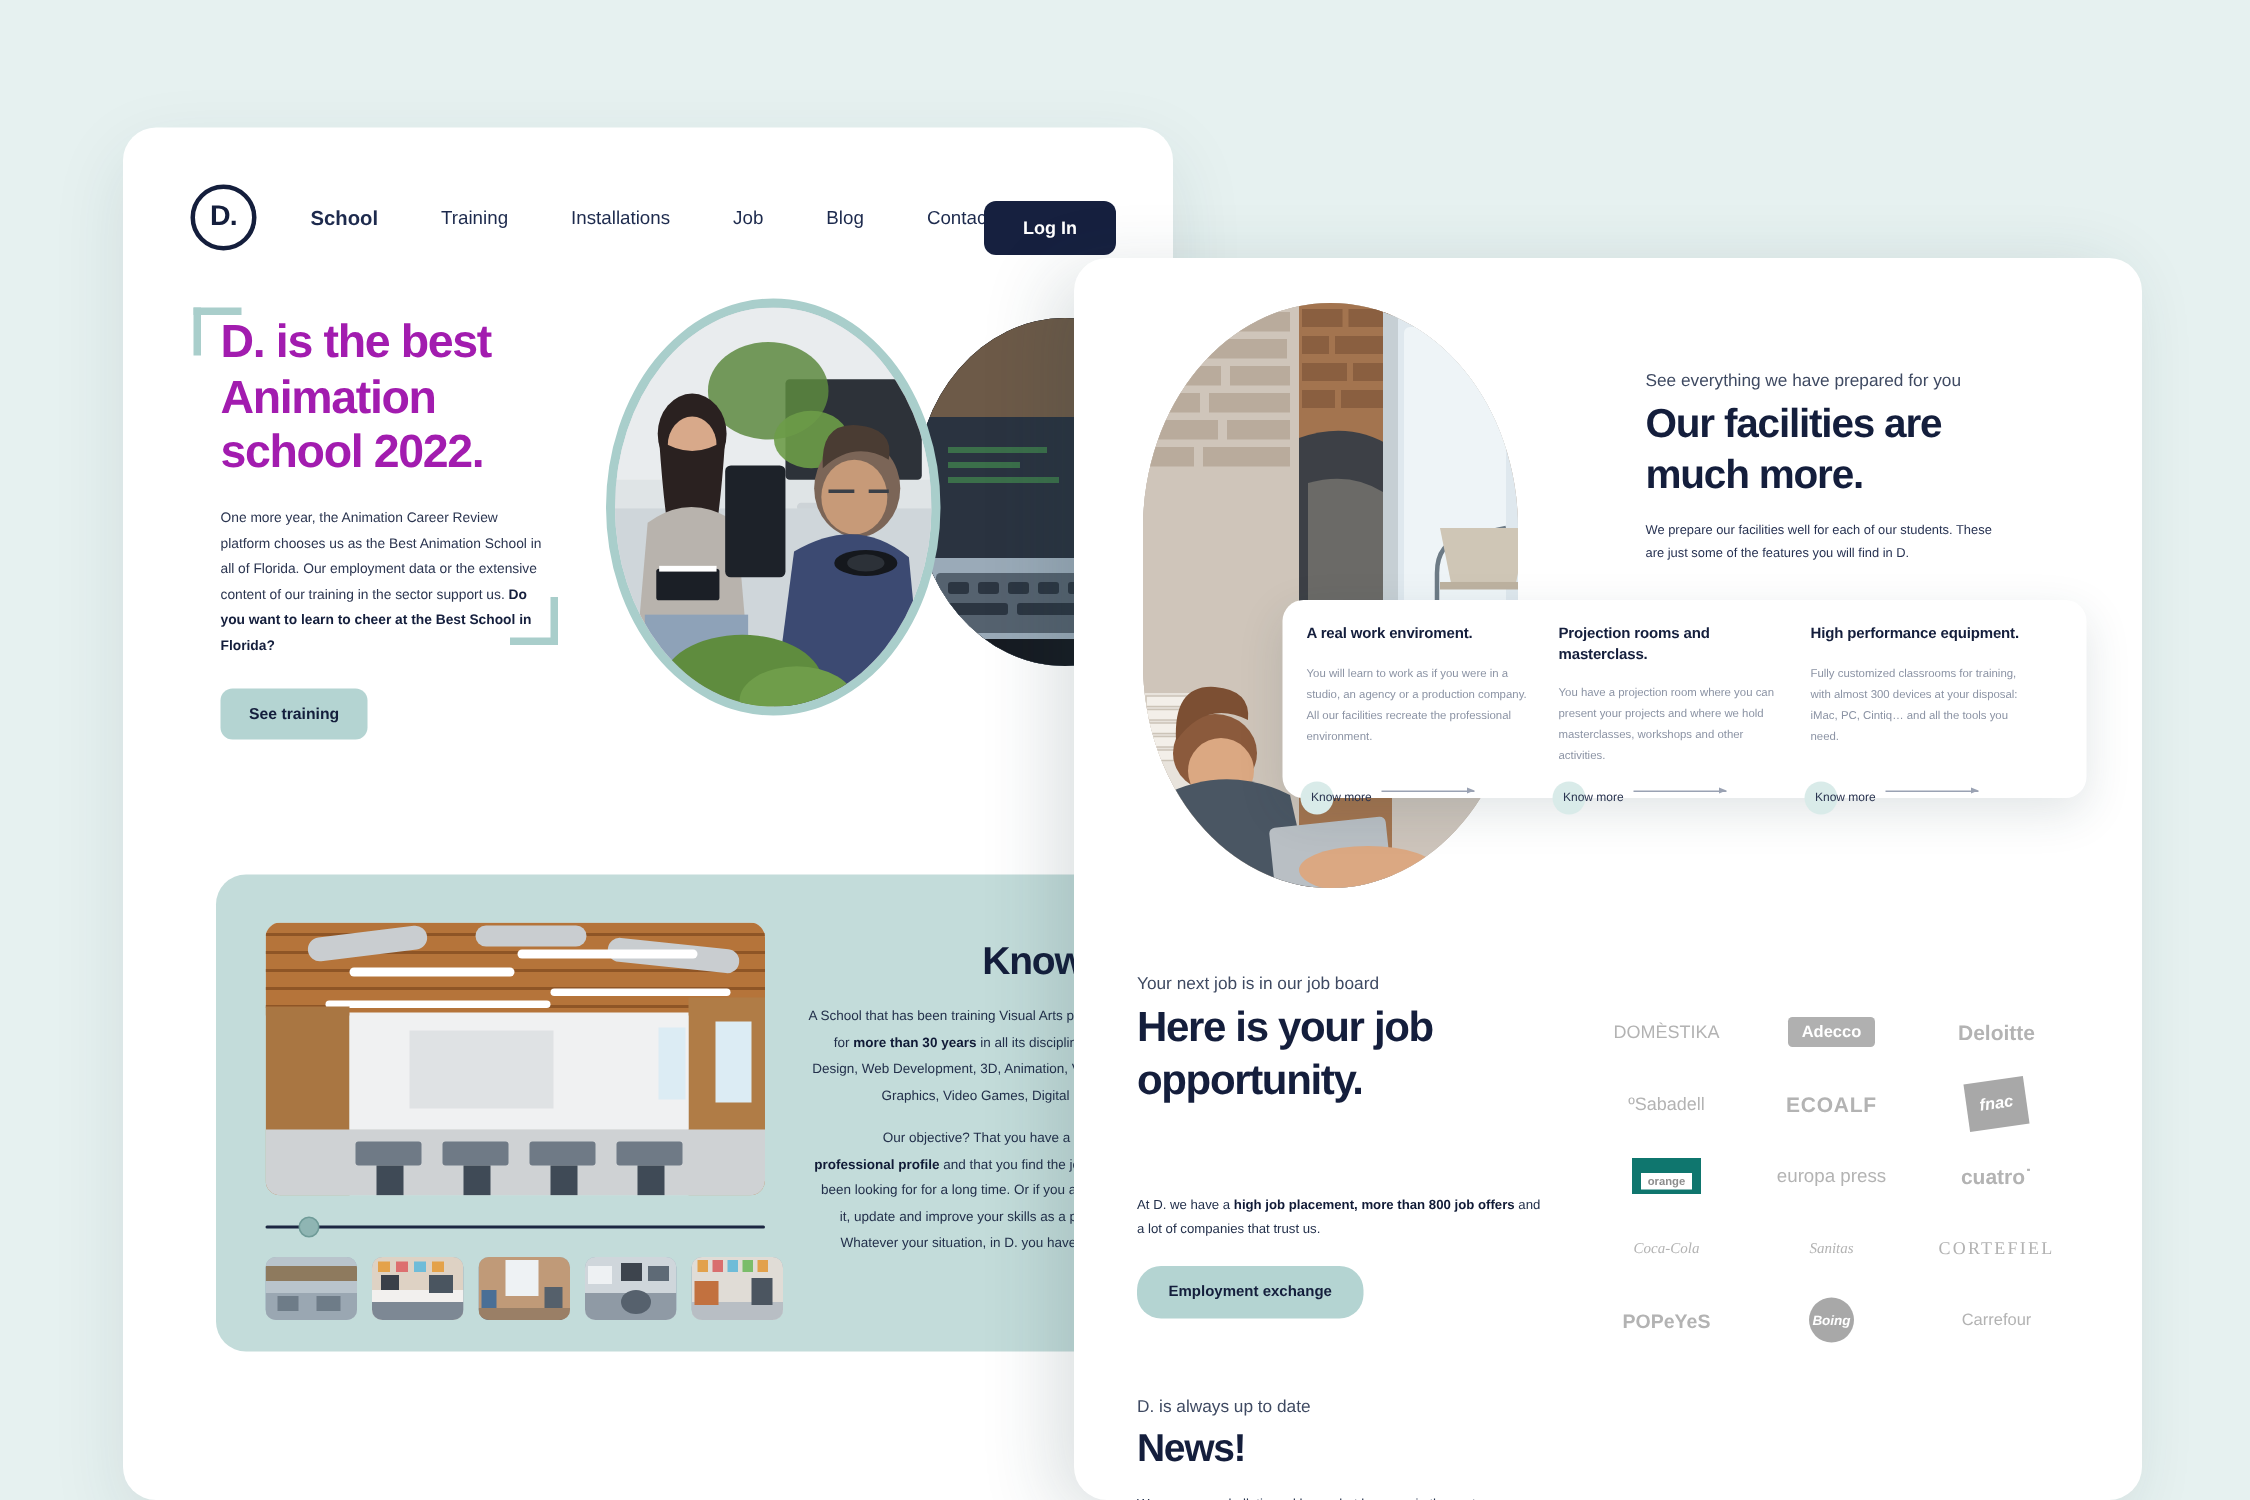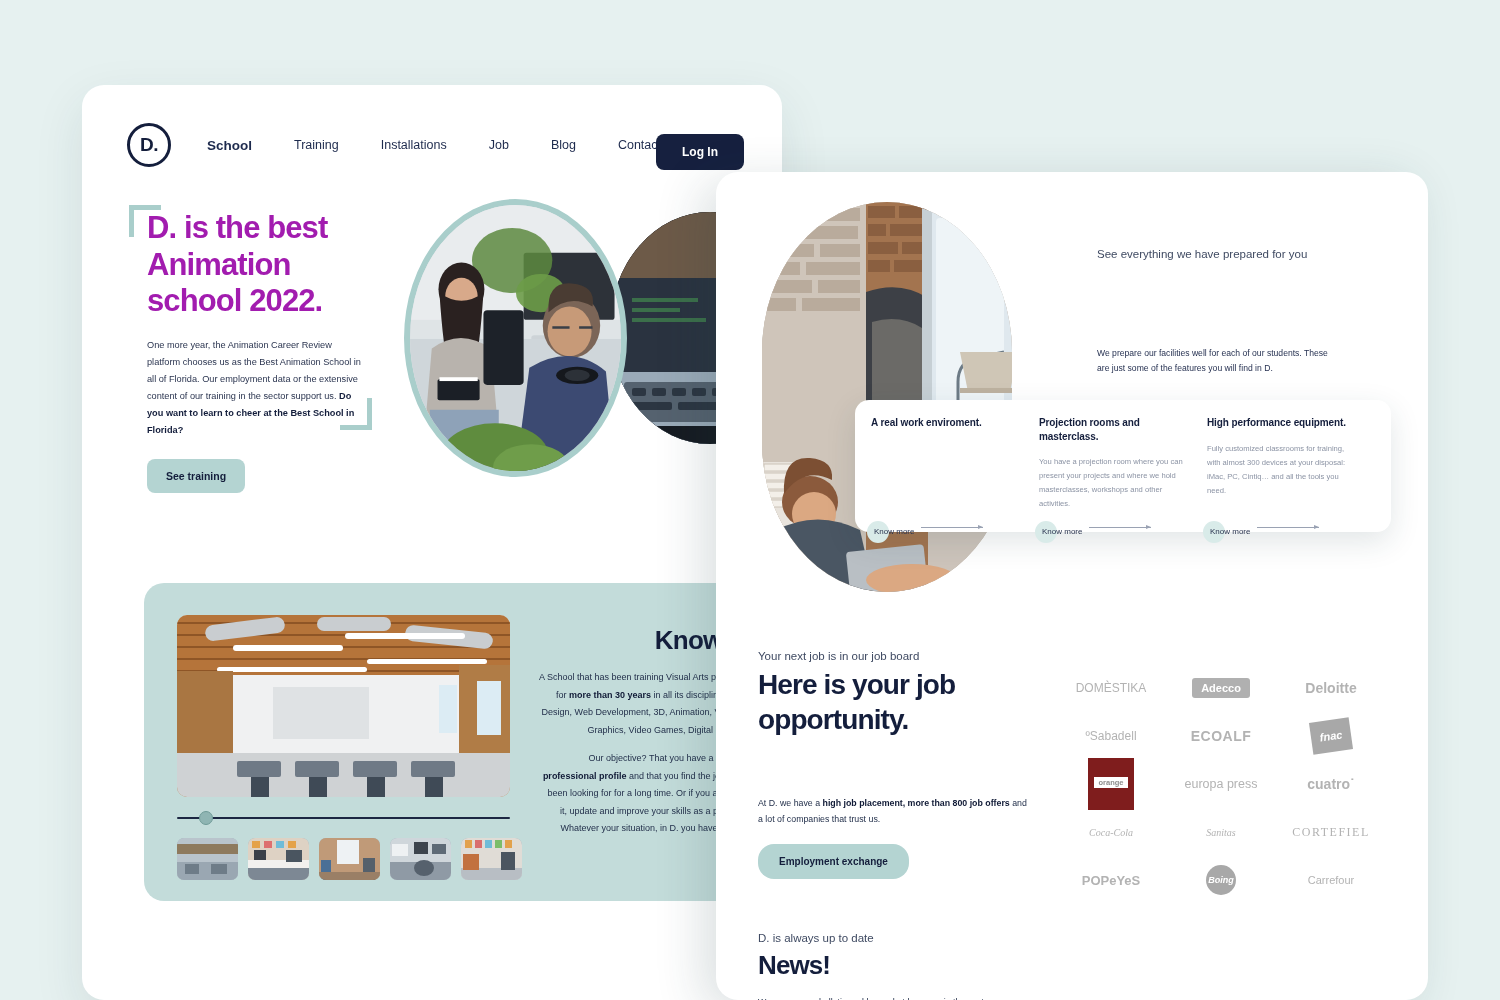--- a/index.html
+++ b/index.html
@@ -212,21 +212,21 @@
   
   #logo-grid {
     position: absolute; left: 340px; top: 492px;
     width: 330px;
     display: grid; grid-template-columns: repeat(3, 1fr);
     grid-auto-rows: 48px; align-items: center; justify-items: center;
     color: #b3b3b3;
   }
   .lg { font-size: 12px; color: #b3b3b3; white-space: nowrap; display: flex; align-items: center; }
   .lg-box { background: #b0b0b0; color: #fff; padding: 4px 9px; border-radius: 3px; font-size: 11px; font-weight: bold; }
-  .lg-orange { background: #7f1d1d; width: 46px; height: 52px; display: flex; align-items: center; justify-content: center; }
+  .lg-orange { background: #0f766e; width: 46px; height: 24px; display: flex; align-items: flex-end; justify-content: center; }
   .lg-orange span { background: #fff; color: #8d8d8d; font-size: 7.5px; padding: 1px 4px; font-weight: bold; margin-bottom: 3px; }
   .lg-fnac { background: #a8a8a8; color: #fff; width: 40px; height: 32px; display:flex; align-items:center; justify-content:center; transform: rotate(-8deg); font-size: 11px; font-weight: bold; font-style: italic; }
   .lg-circle { background: #a8a8a8; color: #fff; width: 30px; height: 30px; border-radius: 50%; display: flex; align-items: center; justify-content: center; font-size: 9px; font-style: italic; font-weight: bold; }
   .lg-serif { font-family: "Liberation Serif", serif; letter-spacing: 1.5px; font-size: 12px; }
   .lg-script { font-family: "Liberation Serif", serif; font-style: italic; font-size: 10px; text-align: right; }
 
   
   #news-kicker { position: absolute; left: 42px; top: 760px; font-size: 11.5px; color: #3f4a62; }
   #news-title {
     position: absolute; left: 42px; top: 778px;
@@ -499,25 +499,27 @@
       <ellipse cx="48" cy="300" rx="28" ry="26" fill="#8b5a3c"></ellipse>
       <ellipse cx="52" cy="312" rx="22" ry="22" fill="#dba882"></ellipse>
       <path d="M22 292 q20 -28 48 -14 q2 -20 -22 -22 q-28 -2 -26 36z" fill="#7c4f33"></path>
       <path d="M10 330 q44 -24 88 -2 l14 62 h-110z" fill="#4a5663"></path>
       <rect x="86" y="346" width="78" height="46" rx="4" fill="#b9bfc4" transform="rotate(-6 125 369)"></rect>
       <ellipse cx="150" cy="378" rx="46" ry="16" fill="#dba882"></ellipse>
     </svg>
   </div>
 
   <div id="fac-kicker">See everything we have prepared for you</div>
+  <h2 id="fac-title">Our facilities are much more.</h2>
   <p id="fac-sub">We prepare our facilities well for each of our students. These are just some of the features you will find in D.</p>
 
   <div id="fac-cards">
     <div class="fcard">
       <h4>A real work enviroment.</h4>
+      <p>You will learn to work as if you were in a studio, an agency or a production company. All our facilities recreate the professional environment.</p>
       <div class="knowmore">
         <span class="km-dot"></span>
         <span class="km-txt">Know more</span>
         <span class="km-arrow"></span>
       </div>
     </div>
     <div class="fcard">
       <h4>Projection rooms and masterclass.</h4>
       <p>You have a projection room where you can present your projects and where we hold masterclasses, workshops and other activities.</p>
       <div class="knowmore">

